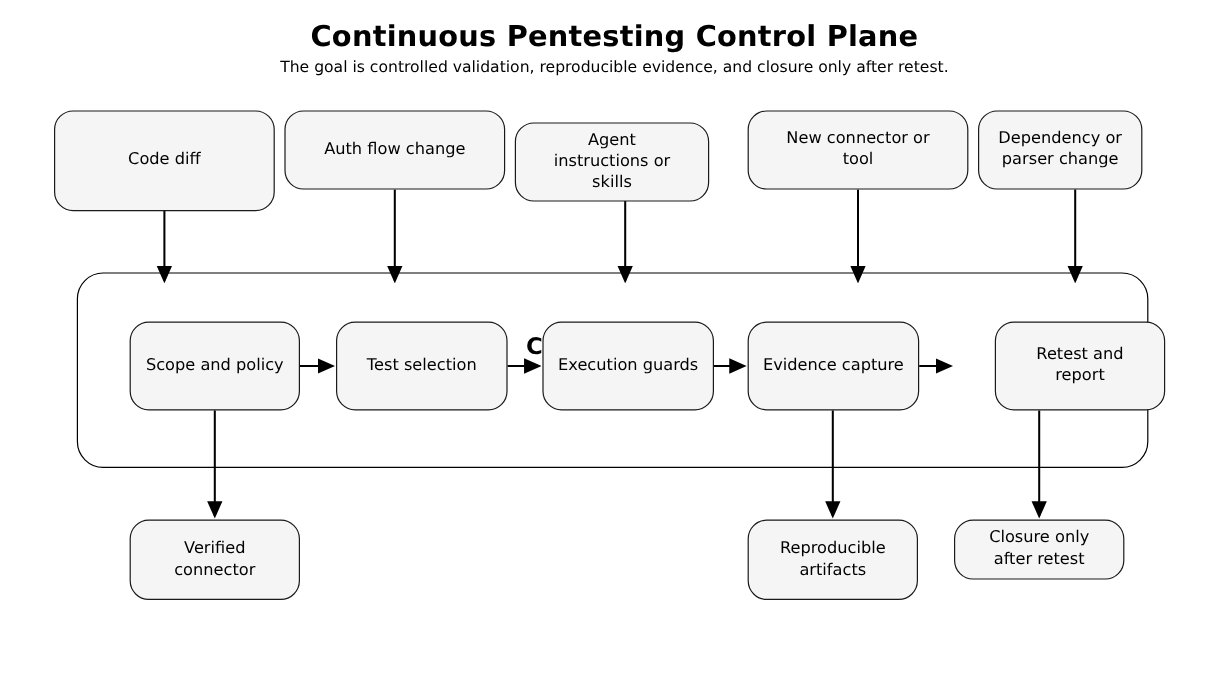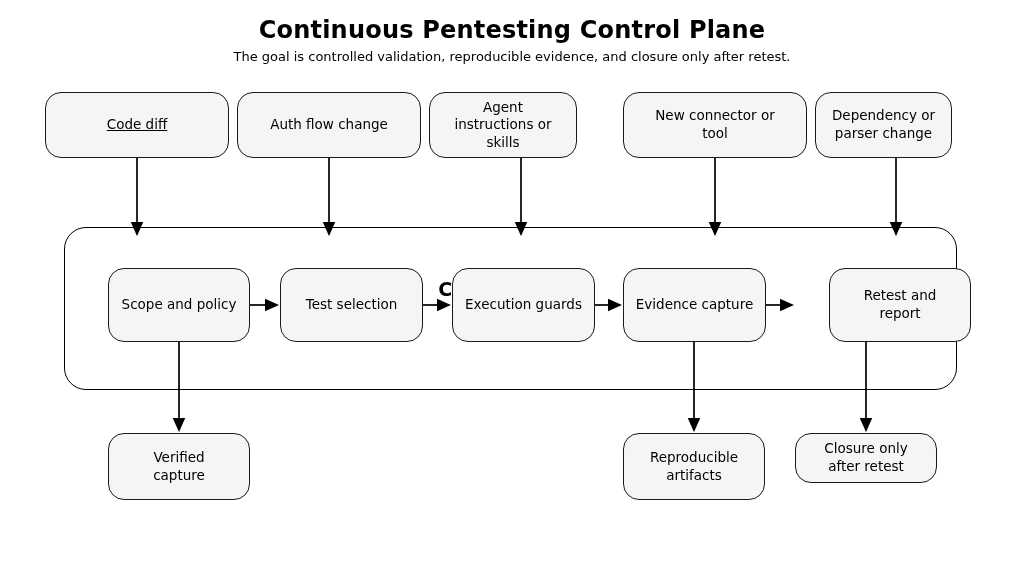--- a/index.html
+++ b/index.html
@@ -63,23 +63,23 @@
     margin-top: 42px;
   }
   .arrows {
     position: absolute;
     left: 0; top: 0;
     width: 1024px; height: 582px;
     z-index: 2;
     pointer-events: none;
   }
   
-  .n-t0 { left: 45px;  top: 92px; width: 184px; height: 66px; text-decoration: underline; }
+  .n-t0 { left: 45px;  top: 92px; width: 184px; height: 84px; }
   .n-t1 { left: 237px; top: 92px; width: 184px; height: 66px; }
-  .n-t2 { left: 429px; top: 92px; width: 148px; height: 66px; }
+  .n-t2 { left: 429px; top: 102px; width: 162px; height: 66px; }
   .n-t3 { left: 623px; top: 92px; width: 184px; height: 66px; }
   .n-t4 { left: 815px; top: 92px; width: 137px; height: 66px; }
   
   .n-p0 { left: 108px; top: 268px; width: 142px; height: 74px; }
   .n-p1 { left: 280px; top: 268px; width: 143px; height: 74px; }
   .n-p2 { left: 452px; top: 268px; width: 143px; height: 74px; }
   .n-p3 { left: 623px; top: 268px; width: 143px; height: 74px; }
   .n-p4 { left: 795px; top: 268px; width: 142px; height: 74px; margin-left: 34px; }
   
   .n-o0 { left: 108px; top: 433px; width: 142px; height: 67px; }
@@ -132,19 +132,19 @@
 parser change</div>
 
   <div class="node n-p0">Scope and policy</div>
   <div class="node n-p1">Test selection</div>
   <div class="node n-p2">Execution guards</div>
   <div class="node n-p3">Evidence capture</div>
   <div class="node n-p4">Retest and
 report</div>
 
   <div class="node n-o0">Verified
-capture</div>
+connector</div>
   <div class="node n-o1">Reproducible
 artifacts</div>
   <div class="node n-o2">Closure only
 after retest</div>
 
 </div>
 
 </body></html>

